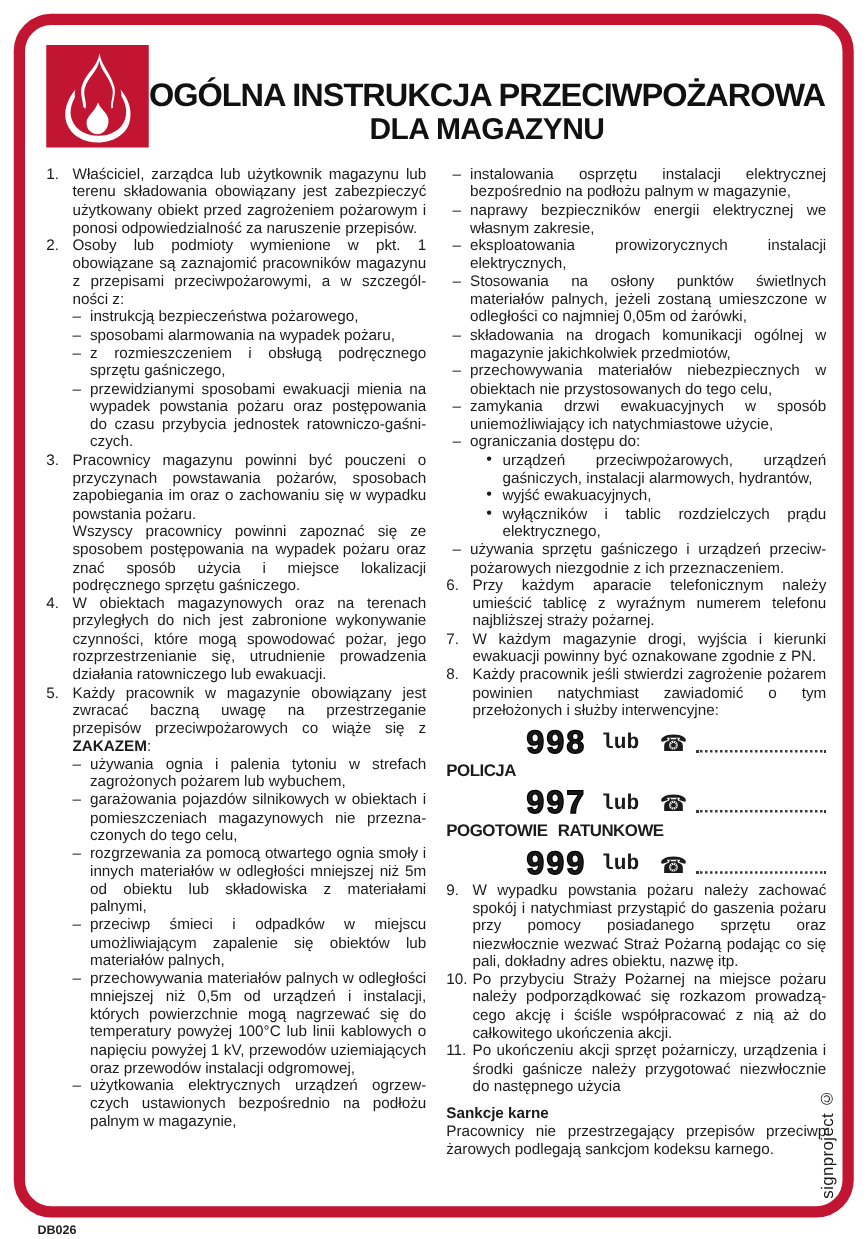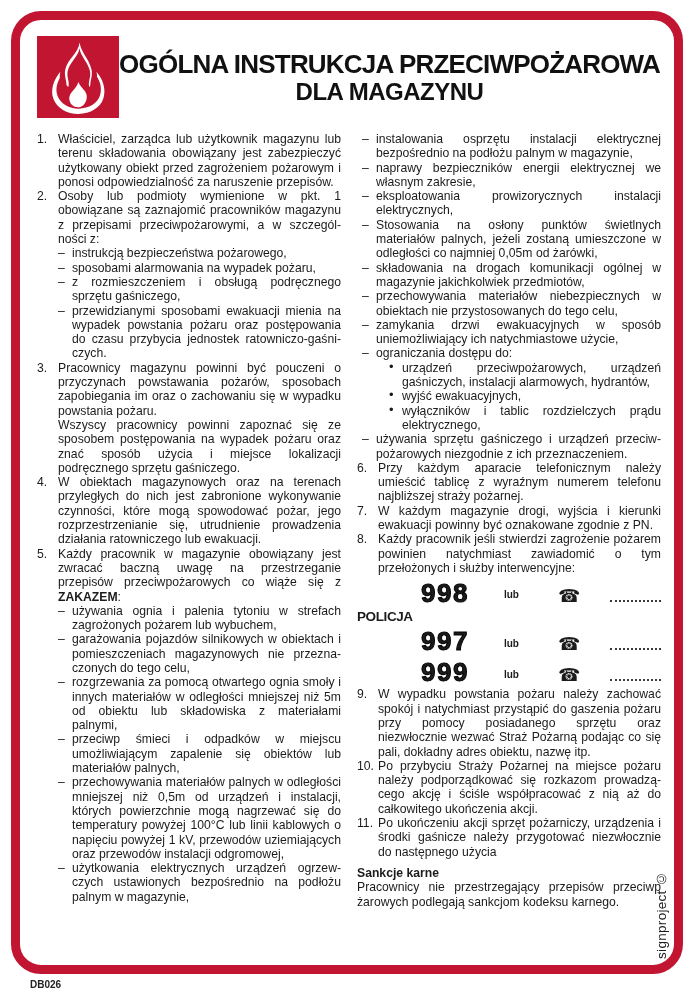--- a/index.html
+++ b/index.html
@@ -5,21 +5,21 @@
   html,body{margin:0;padding:0;background:#ffffff;}
   .page{
     position:relative;width:694px;height:991px;background:#fff;
     font-family:"Liberation Sans",sans-serif;color:#1b1b1b;overflow:hidden;
   }
   .frame{
     position:absolute;left:11px;top:11px;right:11px;bottom:17px;
     border:9px solid #c21531;border-radius:30px;overflow:hidden;
   }
   
-  .hdr{display:flex;align-items:flex-start;padding:16px 14px 6px 17px;}
+  .hdr{display:flex;align-items:flex-end;padding:16px 14px 6px 17px;}
   .flame-box{width:82px;height:82px;flex:0 0 82px;background:#c21531;}
   .titles{flex:1;text-align:center;padding-top:14px;}
   .t1{font-size:26px;font-weight:bold;letter-spacing:-0.8px;line-height:1.08;color:#111;}
   .t2{font-size:24px;font-weight:bold;letter-spacing:-0.5px;line-height:1.15;color:#111;}
   
   .cols{display:flex;gap:16px;padding:8px 13px 0 17px;font-size:12.2px;line-height:14.3px;}
   .col{flex:1;min-width:0;}
   .blk .tx{display:block;text-align:justify;hyphens:manual;}
   .num{position:relative;padding-left:21px;}
   .num .mk{position:absolute;left:0;top:0;}
@@ -29,23 +29,23 @@
   .bullet{position:relative;margin-left:32px;padding-left:13px;}
   .bullet .mk{position:absolute;left:0;top:-1px;font-size:13px;}
   .boldpara{margin-left:21px;font-weight:normal;}
   .heading{font-weight:bold;margin-top:7px;}
   .para .tx{display:block;text-align:justify;}
   
   .emg_head{display:flex;align-items:center;margin-top:7px;}
   .emg_head .lbl{flex:1;font-weight:bold;font-size:13.5px;letter-spacing:-0.4px;}
   .emg_head .big{font-size:27px;font-weight:bold;letter-spacing:4px;-webkit-text-stroke:0.9px #000;padding-right:6px;line-height:26px;}
   .emg_label{font-weight:bold;font-size:13.5px;letter-spacing:-0.4px;word-spacing:5px;margin-top:5px;}
-  .emg_row{display:flex;align-items:flex-end;padding-left:64px;margin:1px 0 3px 0;gap:23px;}
+  .emg_row{display:flex;align-items:flex-end;padding-left:64px;margin:1px 0 3px 0;}
   .emg_row .n{font-size:26px;line-height:24px;font-weight:bold;letter-spacing:1.5px;-webkit-text-stroke:1px #000;}
-  .emg_row .c{font-weight:bold;font-size:10px;margin:12px 16px 2px 12px;}
+  .emg_row .c{font-weight:bold;font-size:17px;margin:12px 16px 2px 12px;font-family:Liberation Mono, monospace;}
   .emg_row .ph{font-family:"DejaVu Sans",sans-serif;font-size:18px;line-height:18px;margin:0 7px 0 0;}
   .emg_row .dots{flex:1;border-bottom:2px dotted #3a3a3a;margin-bottom:3px;}
   
   .db{position:absolute;left:30px;bottom:1px;font-size:10px;font-weight:bold;color:#222;}
   .credit{
     position:absolute;right:25px;bottom:32px;
     writing-mode:vertical-rl;transform:rotate(180deg);
     font-size:13.5px;color:#1b1b1b;letter-spacing:0.3px;
   }
   b{font-weight:bold;}
@@ -201,20 +201,21 @@
             <span class="ph">☎</span>
             <span class="dots"></span>
           </div>
           <div class="emg_label">POLICJA</div>
           <div class="emg_row">
             <span class="n">997</span>
             <span class="c">lub</span>
             <span class="ph">☎</span>
             <span class="dots"></span>
           </div>
+          <div class="emg_label">POGOTOWIE RATUNKOWE</div>
           <div class="emg_row">
             <span class="n">999</span>
             <span class="c">lub</span>
             <span class="ph">☎</span>
             <span class="dots"></span>
           </div>
           <div class="blk num">
             <span class="mk">9.</span>
             <span class="tx">W wypadku powstania pożaru należy zachować spokój i natychmiast przystąpić do gaszenia pożaru przy pomocy posiadanego sprzętu oraz niezwłocznie wezwać Straż Pożarną podając co się pali, dokładny adres obiektu, nazwę itp.</span>
           </div>

